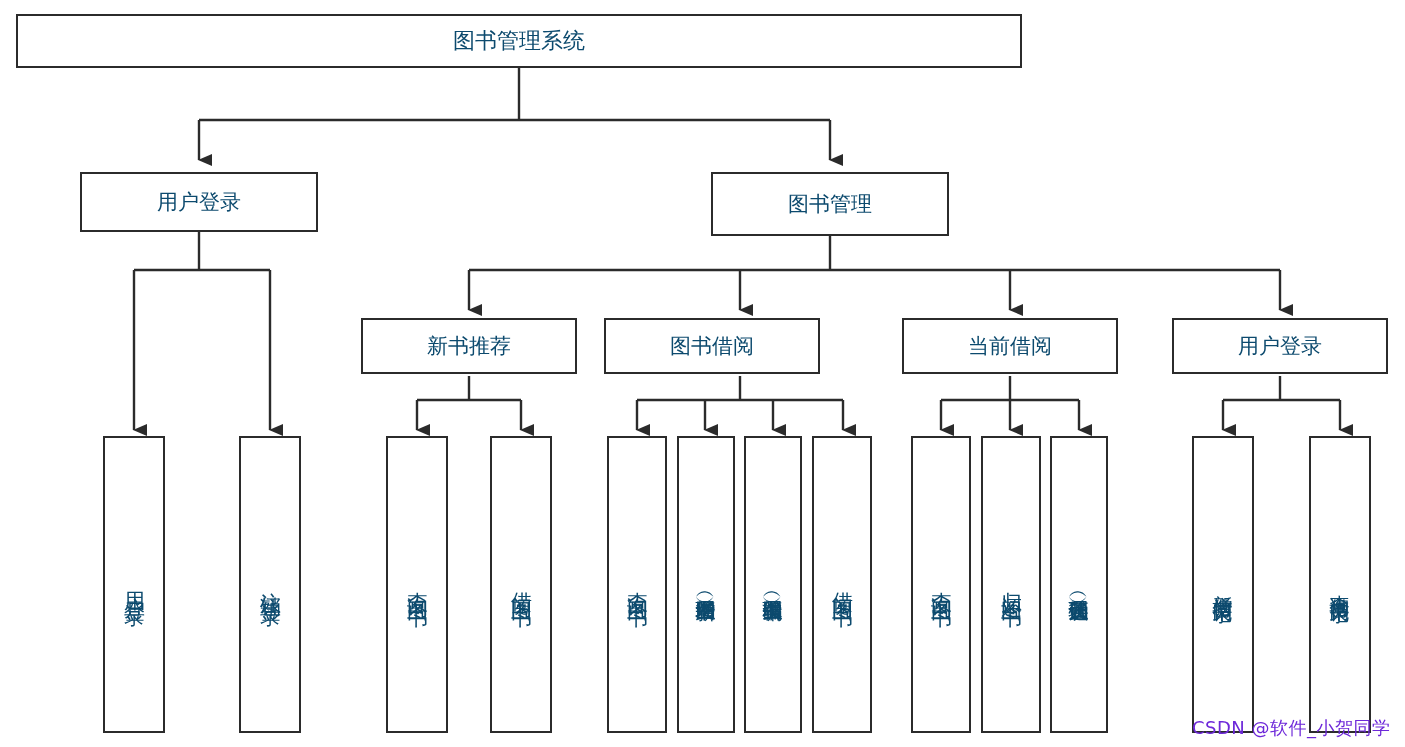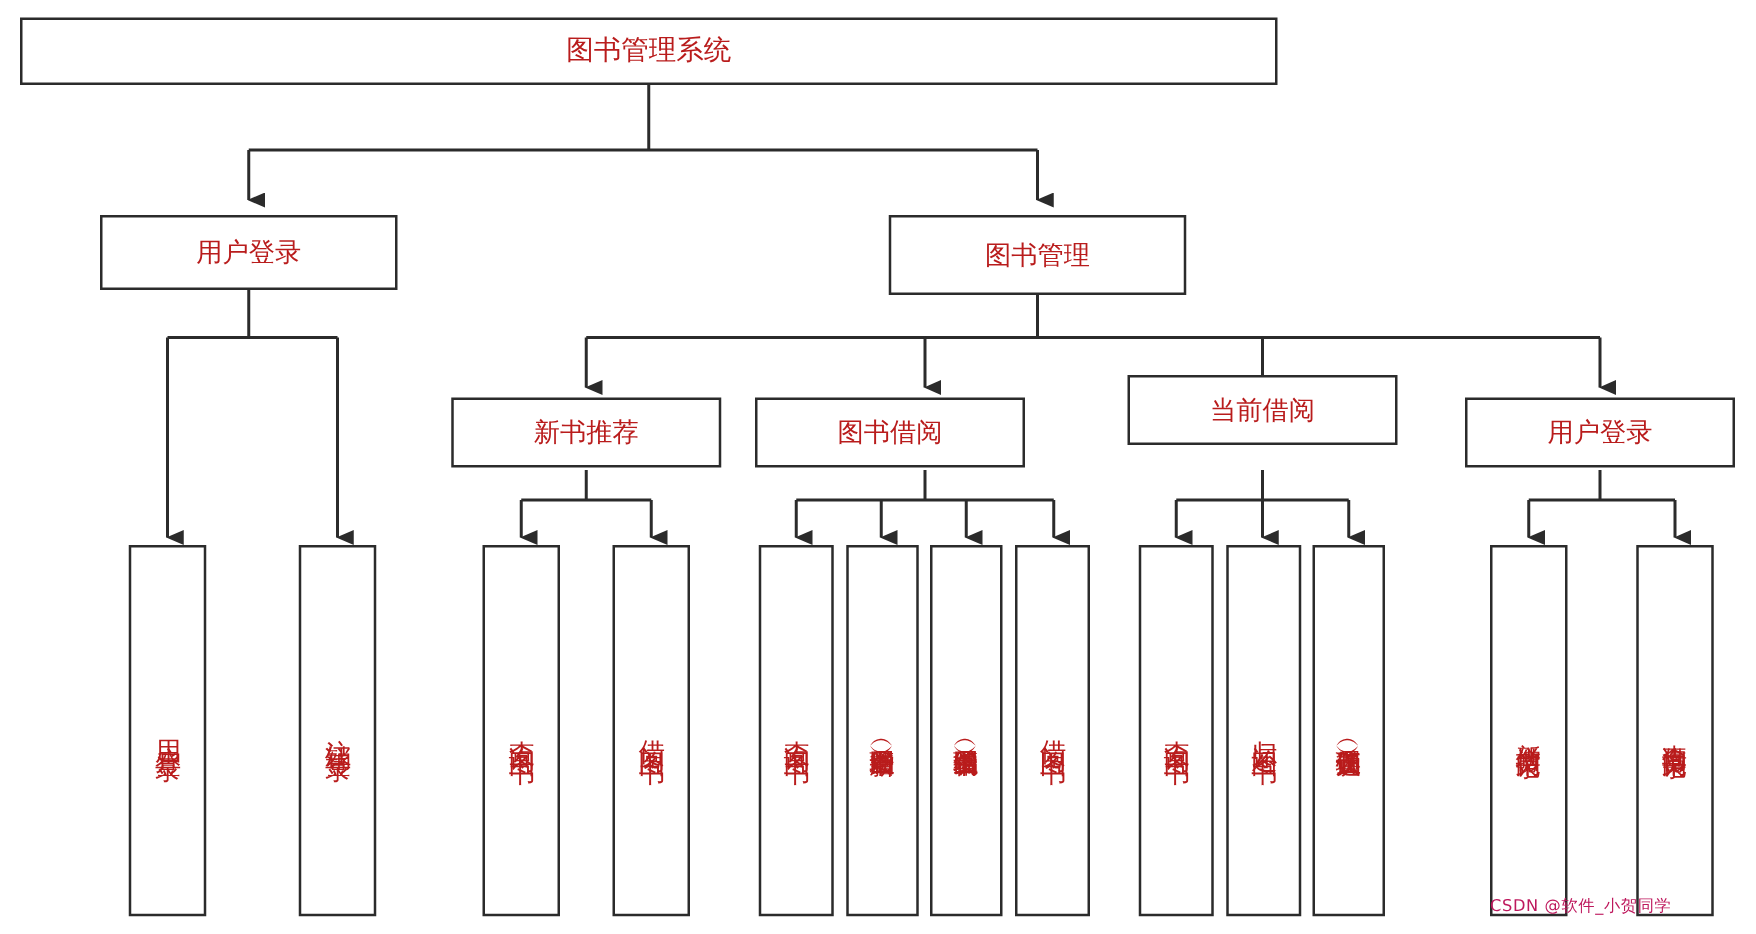--- a/index.html
+++ b/index.html
@@ -20,24 +20,25 @@
   .node {
     position: absolute;
     box-sizing: border-box;
     border: 2px solid #2b2b2b;
     background: #ffffff;
     display: flex;
     align-items: center;
     justify-content: center;
   }
   .node-label {
-    color: #b91c1c;
+    color: #0c4a6e;
     line-height: 1.18;
     text-align: left;
     white-space: nowrap;
+    font-family: Liberation Serif, serif;
   }
   
   .node.horiz .node-label {
     font-size: 21px;
   }
   .node.root .node-label {
     font-size: 22px;
   }
   
   .node.vert {
@@ -64,22 +65,22 @@
   svg.links {
     position: absolute;
     left: 0;
     top: 0;
     width: 1405px;
     height: 747px;
     pointer-events: none;
   }
   .watermark {
     position: absolute;
-    color: #be185d;
-    font-size: 13px;
+    color: #6d28d9;
+    font-size: 18px;
     white-space: nowrap;
     letter-spacing: 0.5px;
   }
 </style>
 </head>
 <body>
 
 <div id="canvas">
 
   <svg class="links" viewBox="0 0 1405 747" xmlns="http://www.w3.org/2000/svg">
@@ -143,21 +144,21 @@
   <div class="node horiz" style="left:711px; top:172px; width:238px; height:64px;">
     <span class="node-label">图书管理</span>
   </div>
 
   <div class="node horiz" style="left:361px; top:318px; width:216px; height:56px;">
     <span class="node-label">新书推荐</span>
   </div>
   <div class="node horiz" style="left:604px; top:318px; width:216px; height:56px;">
     <span class="node-label">图书借阅</span>
   </div>
-  <div class="node horiz" style="left:902px; top:300px; width:216px; height:56px;">
+  <div class="node horiz" style="left:902px; top:318px; width:216px; height:56px;">
     <span class="node-label">当前借阅</span>
   </div>
   <div class="node horiz" style="left:1172px; top:318px; width:216px; height:56px;">
     <span class="node-label">用户登录</span>
   </div>
 
   <div class="node vert" style="left:103px; top:436px; width:62px; height:297px;">
     <span class="node-label">用户登录</span>
   </div>
   <div class="node vert" style="left:239px; top:436px; width:62px; height:297px;">

